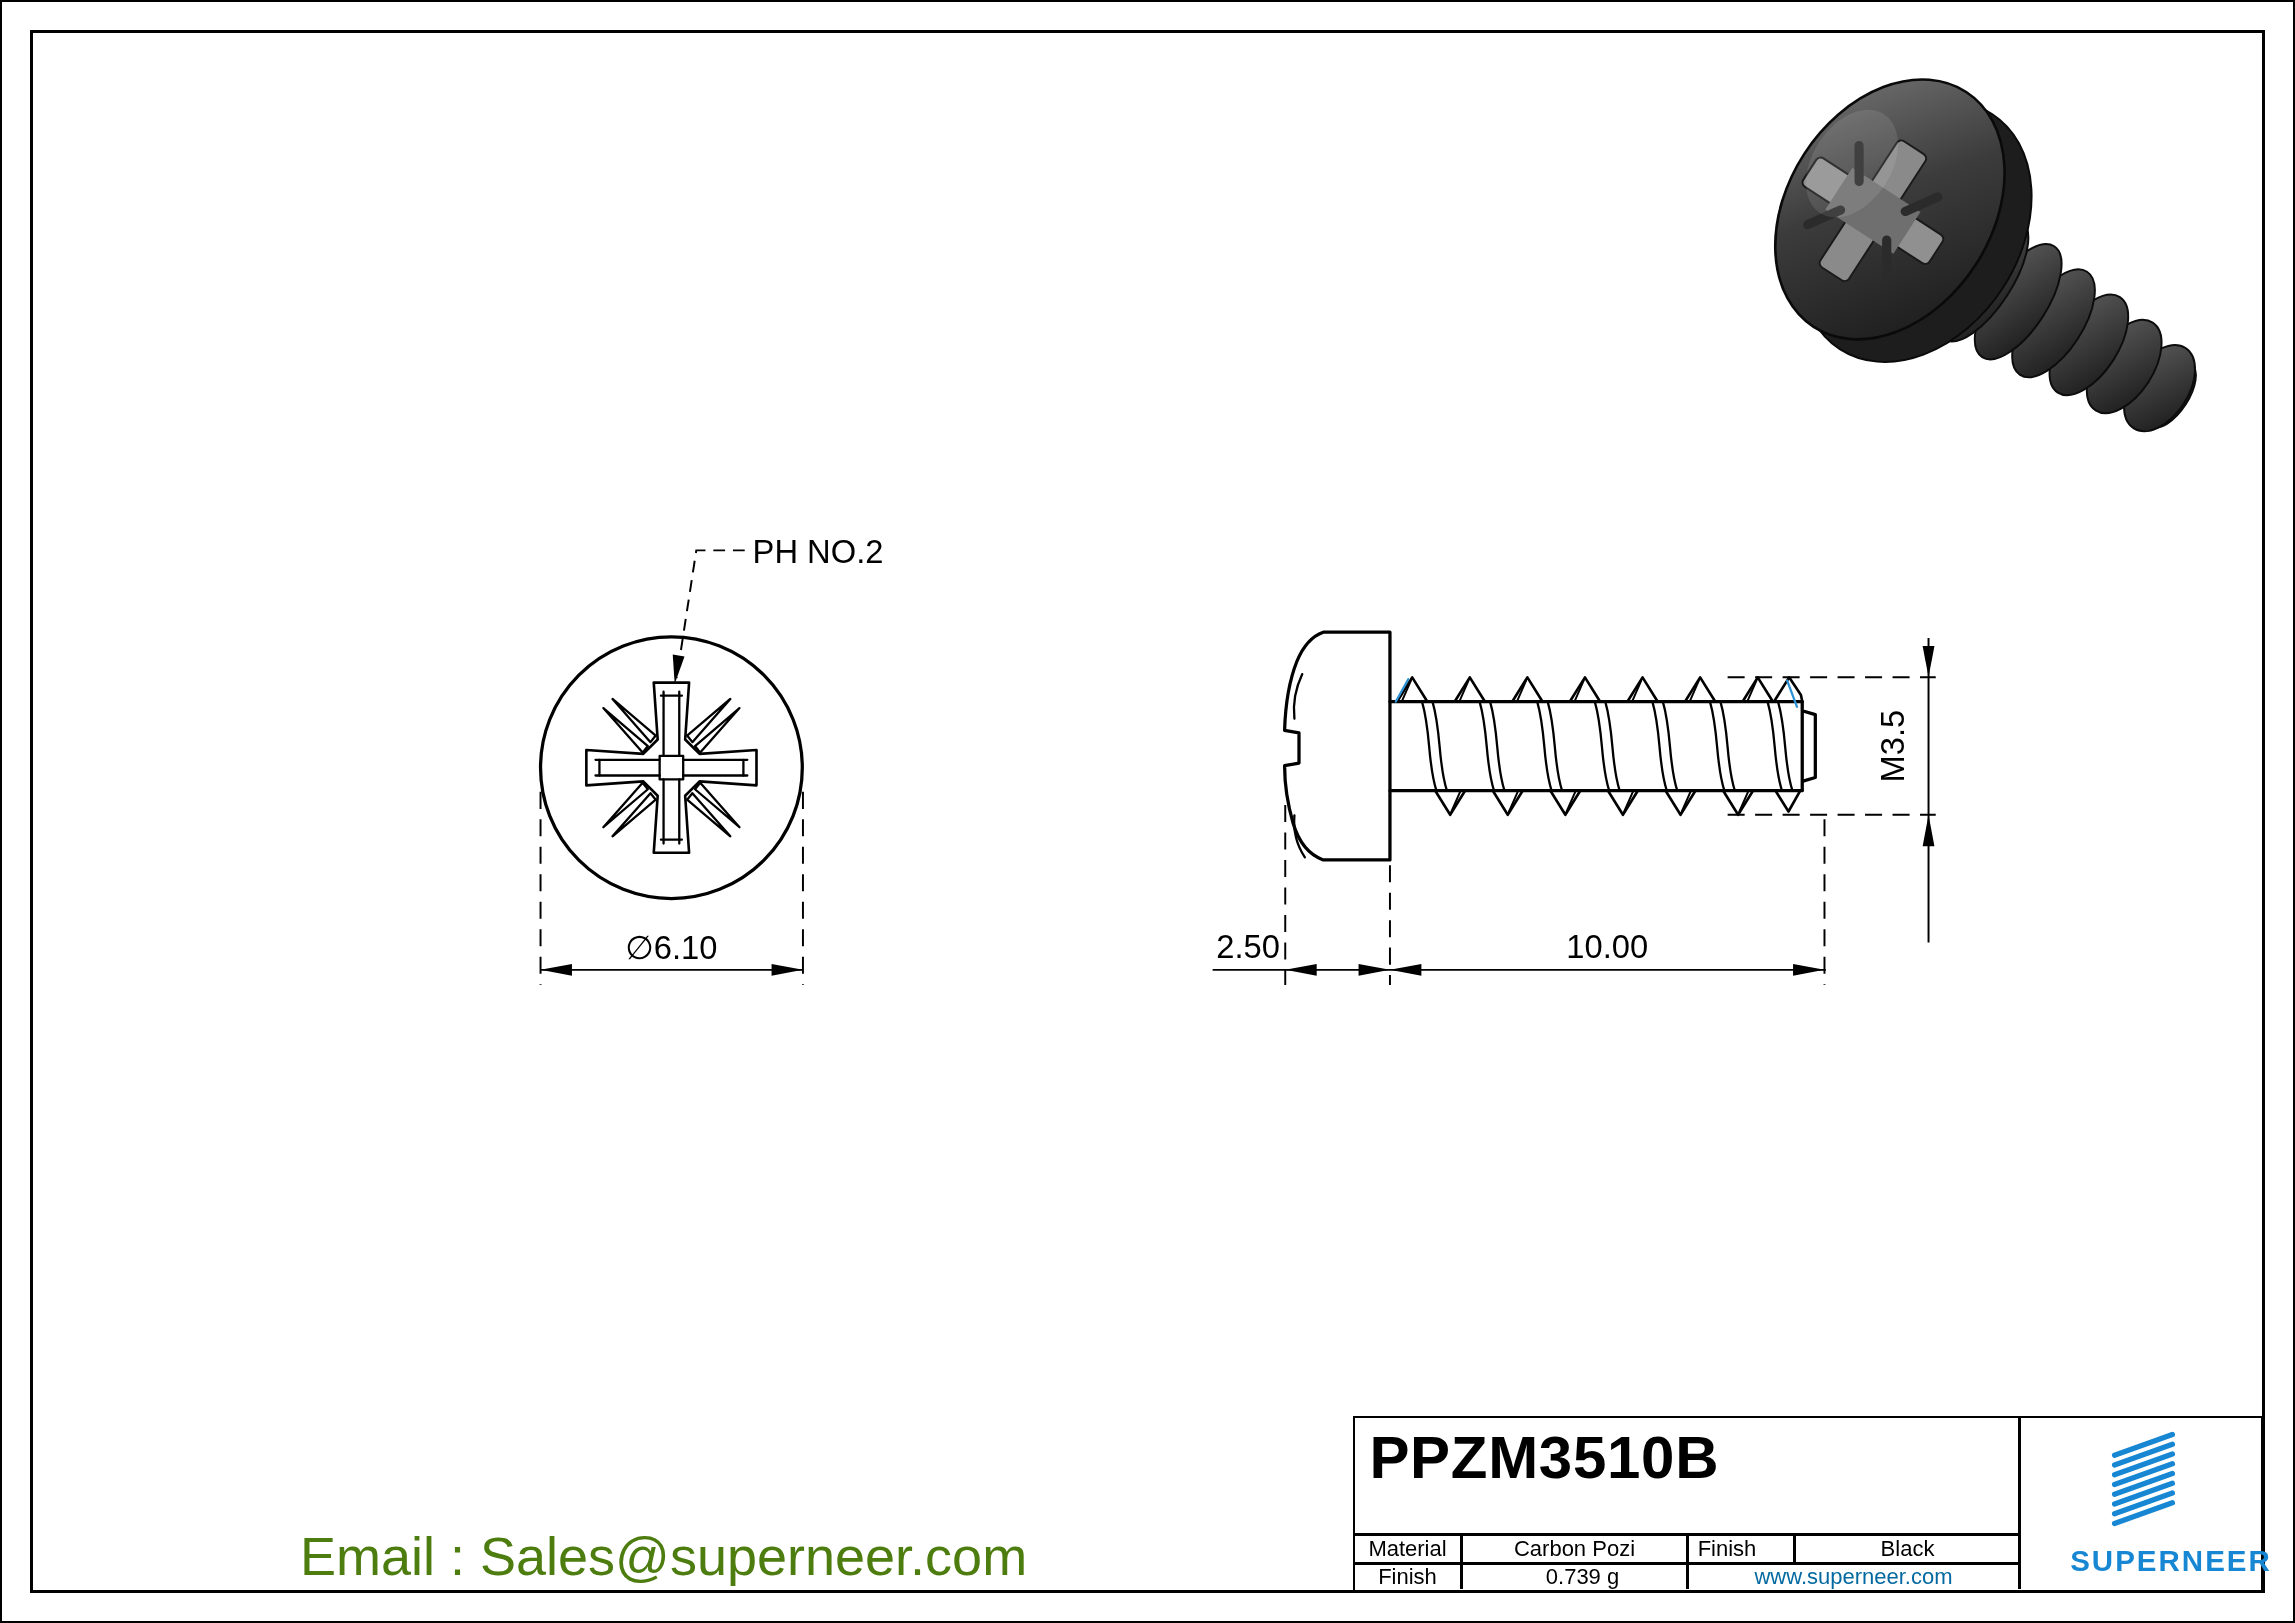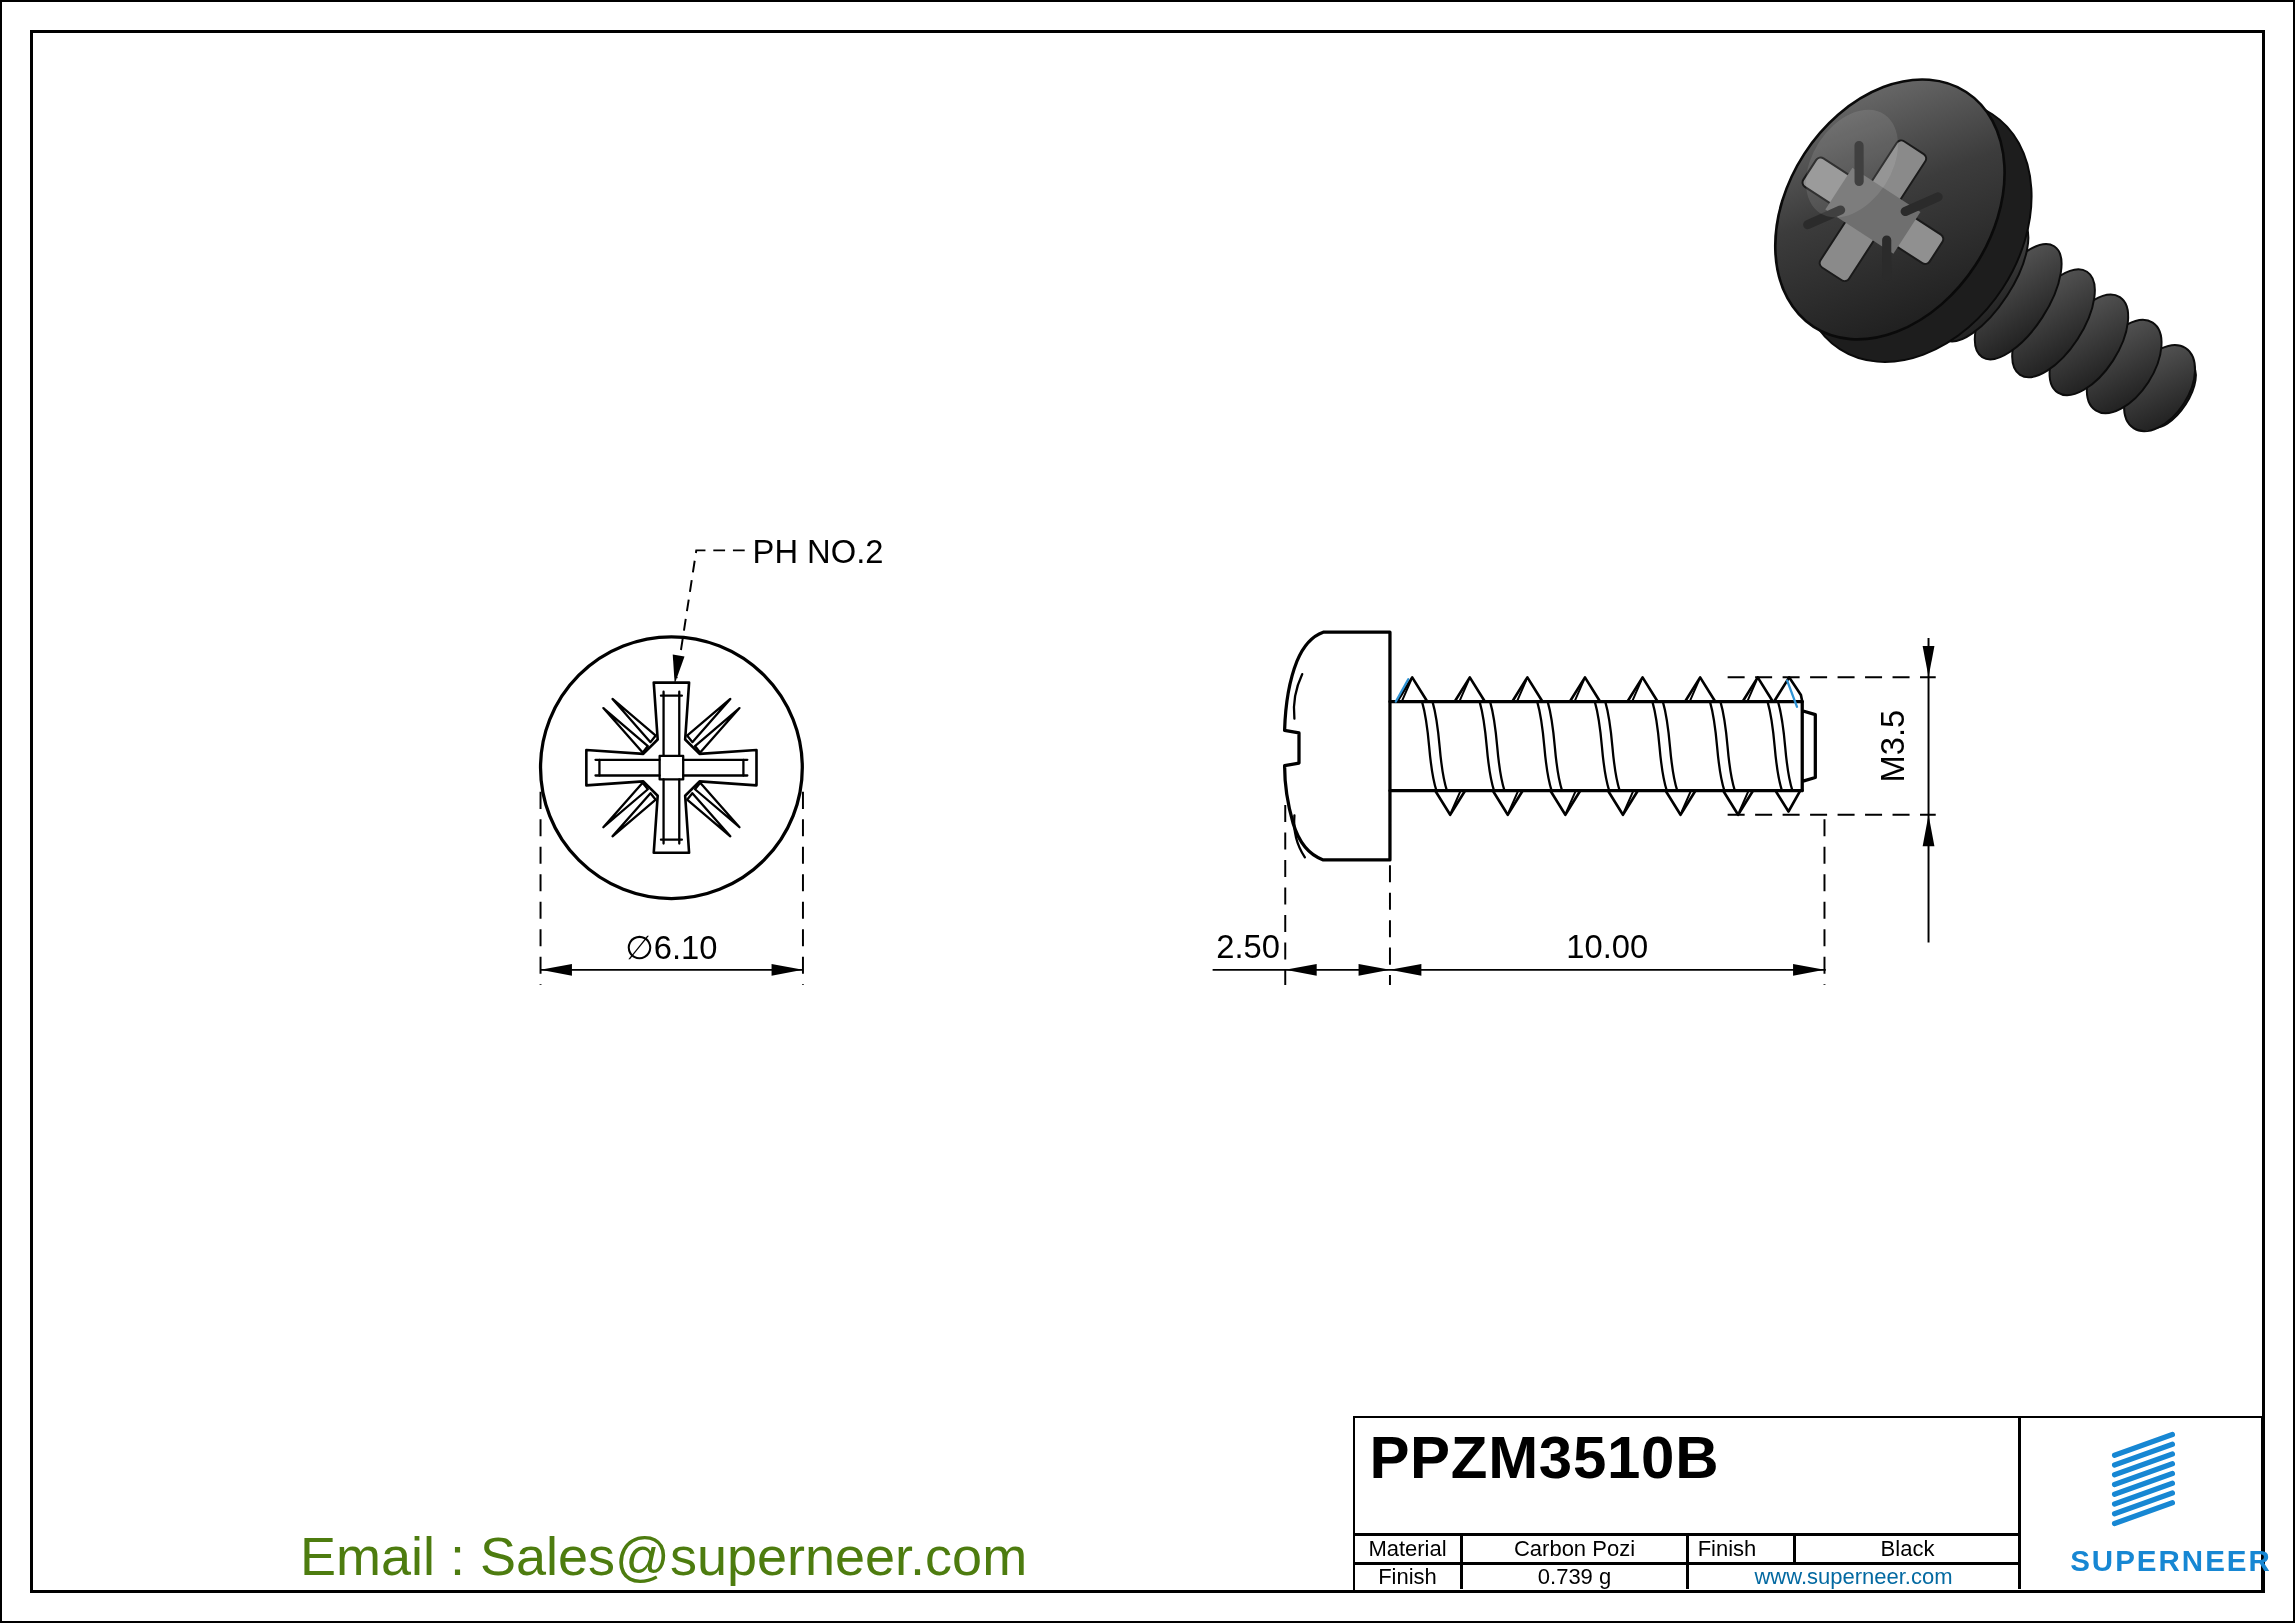--- a/index.html
+++ b/index.html
@@ -197,21 +197,21 @@
     <div class="tb-line" style="left:331px;top:115px;width:2.6px;height:56px;"></div>
     <div class="tb-line" style="left:438px;top:115px;width:2.6px;height:32px;"></div>
     <div class="tb-line" style="left:663px;top:0;width:2.6px;height:171px;"></div>
 
     <div class="tb-cell" style="left:0;top:117px;width:105px;height:27px;">Material</div>
     <div class="tb-cell" style="left:108px;top:117px;width:223px;height:27px;">Carbon Pozi</div>
     <div class="tb-cell" style="left:320px;top:117px;width:104px;height:27px;">Finish</div>
     <div class="tb-cell" style="left:441px;top:117px;width:223px;height:27px;">Black</div>
 
     <div class="tb-cell" style="left:0;top:147px;width:105px;height:24px;">Finish</div>
-    <div class="tb-cell" style="left:108px;top:147px;width:223px;height:24px;">0.739 g</div>
+    <div class="tb-cell" style="left:116px;top:147px;width:223px;height:24px;">0.739 g</div>
     <div class="tb-cell" id="tb-website" style="left:334px;top:147px;width:329px;height:24px;">www.superneer.com</div>
 
     <div id="logo-cell">
       <svg id="logo-stripes" width="65" height="98" viewBox="0 0 100 150">
         <g stroke="#1787d3" stroke-width="8" stroke-linecap="round">
           <line x1="7" y1="37" x2="96" y2="5"></line>
           <line x1="7" y1="52" x2="96" y2="20"></line>
           <line x1="7" y1="67" x2="96" y2="35"></line>
           <line x1="7" y1="82" x2="96" y2="50"></line>
           <line x1="7" y1="97" x2="96" y2="65"></line>

